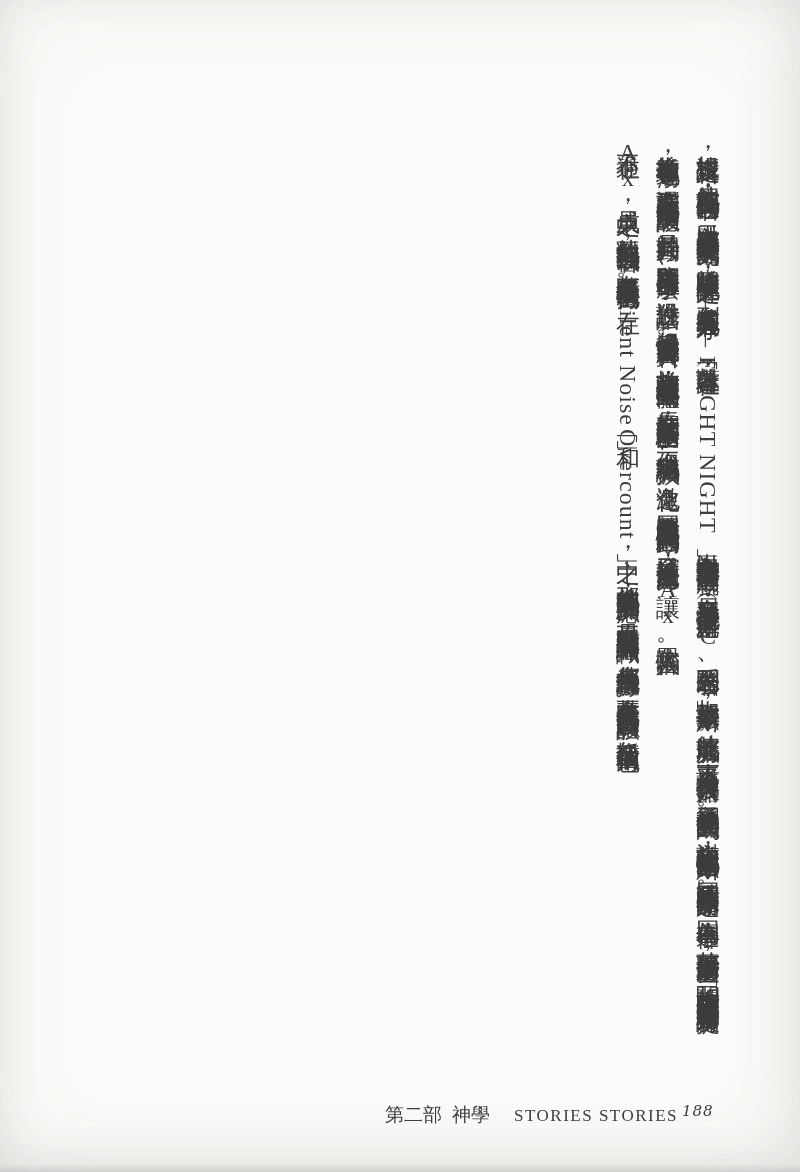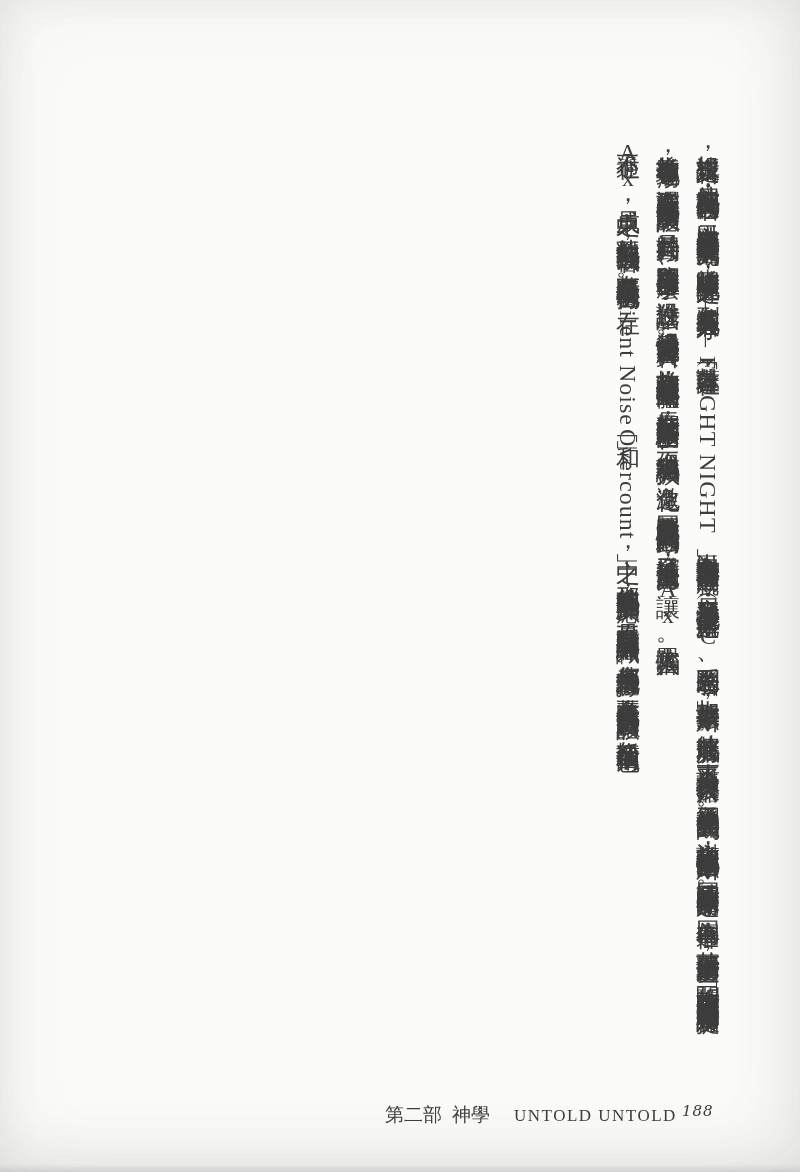--- a/index.html
+++ b/index.html
@@ -89,18 +89,18 @@
 <div class="page">
 
   <main class="vtext">
     <p>根據設定資料，他曾用艾賽克・巴特勒的假名，以天才之姿在倫迪尼姆國立學院從事研究活動。當時的國立學院除了他之外，列名的還有其他三名天才——凱薩琳・蓮（在「FLIGHT NIGHT」中以女主角身分登場的潔西卡・蓮的母親）、賽貝多・加里波底（托雷士・伊庫斯這批<span class="upright">HC</span>系列的開發者）、加上「教授」華茲華斯，彼此競逐著腦力。不過為了分析一項失落科技兵器，卻發生了動搖學界的大醜聞。主謀坎柏菲和被他陷害的華茲華斯，同時遭到了被大學開除的命運。因為這個事件，華茲華斯的未婚妻過世，相關始末在「荊棘寶冠」的「牙之眷屬」相關對話中有提及。</p>
     <p>後來坎柏菲在各地遊蕩，遇到耗費了九百年時光還在復活途中的該隱，於是共同行動。這段期間兩人發生了什麼事、說過什麼話，很遺憾的是完全沒有留下資料。坎柏菲和該隱帶領柏林的小型異端團體，長期在進行活動的薔薇十字騎士團，不但成功地將組織擴大、激進化，同時也屢屢參與實際的戰鬥與恐怖活動。發揮了近乎魔法的驚人力量，讓<span class="upright">Ax</span>眾人陷入苦惱。</p>
     <p>不過在<span class="upright">Ax</span>成員之中，他對亞伯抱持強烈的執著，有時似乎不是為了要將他打倒。在「Silent Noise」和「Overcount」之中，他那彷彿知曉亞伯弱點的反應，是不是該隱將與亞伯有關的詳細知識，全都傳授給他的證據？甚至有時還會代替無法自由行動的該隱，擔任追殺亞伯的角色。</p>
   </main>
 
   <footer class="footer">
     <div class="running-title">
-      <span class="part">第二部</span><span class="sect">神學</span><span class="series">UNTOLD UNTOLD</span>
+      <span class="part">第二部</span><span class="sect">神學</span><span class="series">STORIES STORIES</span>
     </div>
     <div class="page-num">188</div>
   </footer>
 
 </div>
 
 </body></html>

